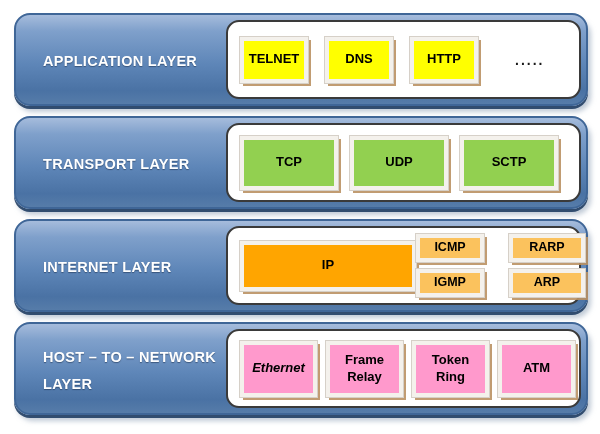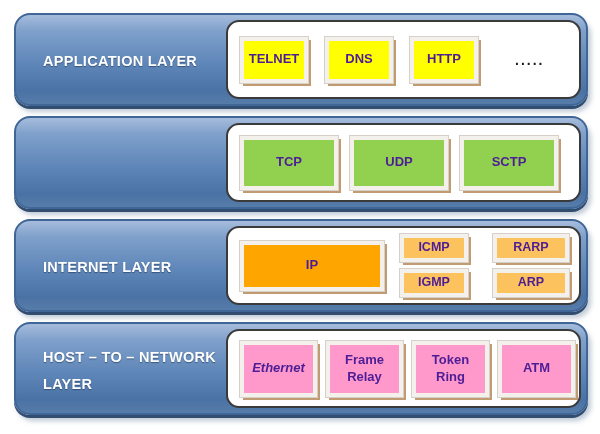--- a/index.html
+++ b/index.html
@@ -54,37 +54,37 @@
     box-sizing: border-box;
     display: flex;
     align-items: center;
     justify-content: center;
     text-align: center;
     border: 4px solid #f4f1ec;
     outline: 1px solid #d6d0c8;
     box-shadow: 3px 3px 0 rgba(186,145,99,0.9);
     font-weight: bold;
     font-size: 13px;
-    color: #4c1d95;
+    color: #000000;
     line-height: 1.25;
     flex: none;
   }
   .layer-app .chips { display: flex; align-items: center; gap: 17px; }
   .layer-app .chip { width: 68px; height: 46px; }
   .ellipsis {
     margin-left: 20px;
     font-weight: bold;
     font-size: 14px;
     letter-spacing: 2px;
     color: #1a1a1a;
   }
   .layer-transport .chips { display: flex; align-items: center; gap: 12px; }
   .layer-transport .chip { width: 98px; height: 54px; }
   .layer-internet .panel { justify-content: space-between; padding-right: 10px; }
-  .main-chip { width: 144px; height: 50px; }
+  .main-chip { width: 176px; height: 50px; }
   .proto-grid {
     display: grid;
     grid-template-columns: 68px 76px;
     gap: 7px 25px;
   }
   .proto-grid .chip { height: 28px; font-size: 12.5px; }
   .layer-host .chips { display: flex; align-items: center; gap: 9px; }
   .layer-host .chip { width: 77px; height: 56px; }
 </style>
 </head>
@@ -98,20 +98,21 @@
       <div class="chips">
         <div class="chip" style="background-color: rgb(255, 255, 0);">TELNET</div>
         <div class="chip" style="background-color: rgb(255, 255, 0);">DNS</div>
         <div class="chip" style="background-color: rgb(255, 255, 0);">HTTP</div>
         <div class="ellipsis">.....</div>
       </div>
     </div>
   </div>
 
   <div class="layer-bar layer-transport">
+    <div class="layer-title">TRANSPORT LAYER</div>
     <div class="panel">
       <div class="chips">
         <div class="chip" style="background-color: rgb(146, 208, 80);">TCP</div>
         <div class="chip" style="background-color: rgb(146, 208, 80);">UDP</div>
         <div class="chip" style="background-color: rgb(146, 208, 80);">SCTP</div>
       </div>
     </div>
   </div>
 
   <div class="layer-bar layer-internet">

